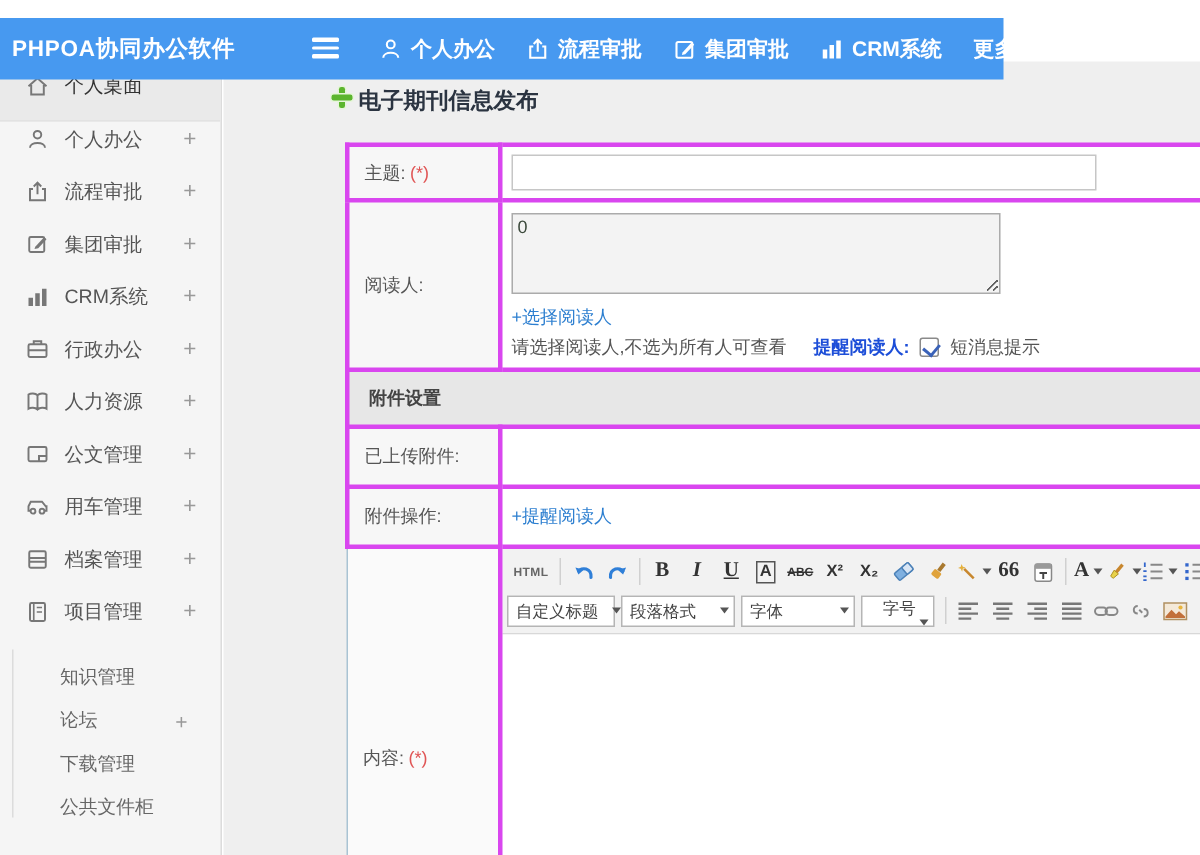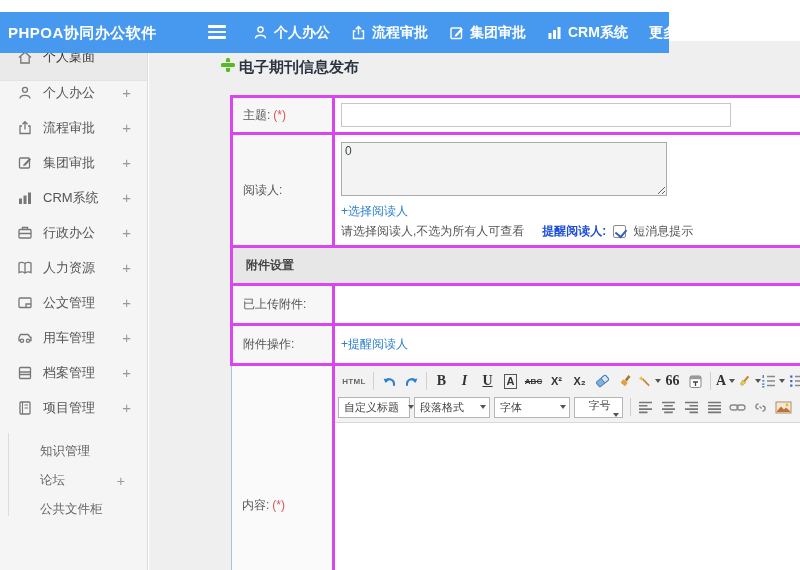--- a/index.html
+++ b/index.html
@@ -222,20 +222,23 @@
   </div>
   <div class="side-sub">
     <div class="sub-item">
       <span>知识管理</span>
     </div>
     <div class="sub-item">
       <span>论坛</span>
       <span class="expand">+</span>
     </div>
     <div class="sub-item">
+      <span>下载管理</span>
+    </div>
+    <div class="sub-item">
       <span>公共文件柜</span>
     </div>
   </div>
 </div>
 
 <div class="main">
   <div class="page-title">
     <span class="plus-icon"></span>
     <span>电子期刊信息发布</span>
   </div>

